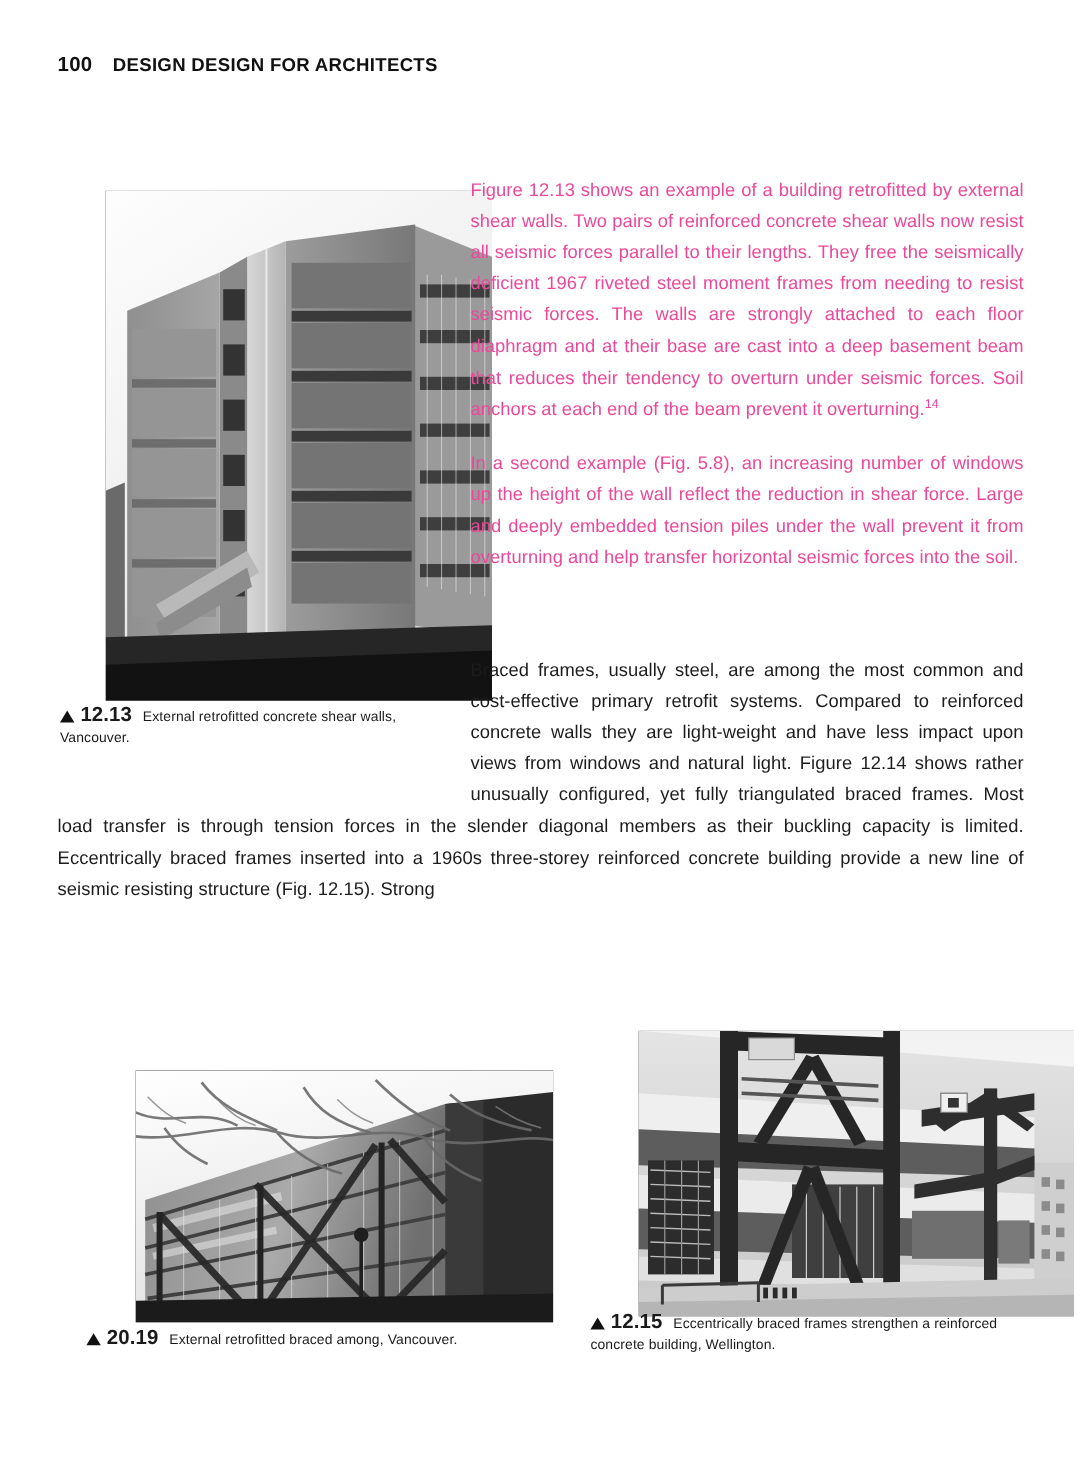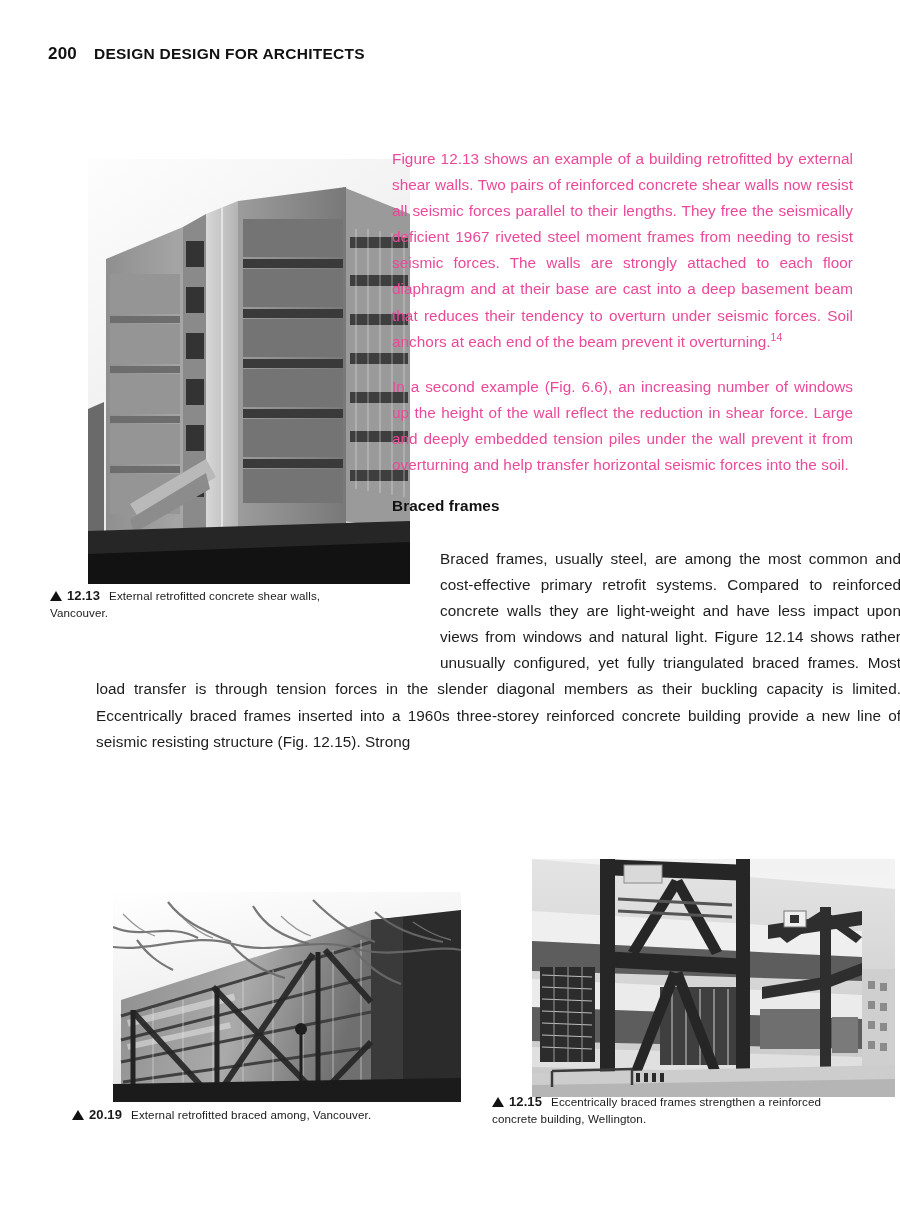--- a/index.html
+++ b/index.html
@@ -74,21 +74,20 @@
     font-size: 10.5px;
     vertical-align: super;
     line-height: 0;
   }
 
   
   .wrap-block {
     position: absolute;
     left: 48px; top: 546px;
     width: 805px;
-    margin-left: 48px;
   }
   .float-shape {
     float: left;
     width: 344px;
     height: 108px;
   }
   .wrap-p {
     font-size: 15.3px;
     line-height: 26.1px;
     text-align: justify;
@@ -111,21 +110,21 @@
     display: inline-block;
     width: 0; height: 0;
     border-left: 6.2px solid transparent;
     border-right: 6.2px solid transparent;
     border-bottom: 10.5px solid #111;
     margin-right: 5px;
     vertical-align: -1px;
   }
   .caption .fignum {
     font-weight: bold;
-    font-size: 13px;
+    font-size: 17px;
     margin-right: 9px;
   }
   .cap-1213 { left: 50px; top: 588px; width: 312px; }
   .cap-1214 { left: 72px; top: 1107px; width: 360px; }
   .cap-1215 { left: 492px; top: 1094px; width: 350px; }
 
   
   .fig-1214 {
     position: absolute;
     left: 73px; top: 876px;
@@ -142,21 +141,21 @@
     overflow: hidden;
     background: #6a6a6a;
   }
 
   .photo-svg { display: block; width: 100%; height: 100%; }
 </style>
 </head>
 <body>
 
 <div class="running-head">
-  <span class="folio">200</span>
+  <span class="folio">100</span>
   <span class="head-title">DESIGN DESIGN FOR ARCHITECTS</span>
 </div>
 
 <figure class="fig-1213">
   <svg class="photo-svg" viewBox="0 0 322 425" preserveAspectRatio="none">
     <defs>
       <linearGradient id="sky13" x1="0" y1="0" x2="0.5" y2="1">
         <stop offset="0%" stop-color="#fdfdfd"></stop>
         <stop offset="60%" stop-color="#efefef"></stop>
         <stop offset="100%" stop-color="#dcdcdc"></stop>
@@ -244,22 +243,21 @@
     <polygon points="42,345 118,300 128,318 54,364" fill="#b9b9b9"></polygon>
     <polygon points="42,360 118,314 122,330 46,374" fill="#8c8c8c"></polygon>
 
     <polygon points="0,372 322,362 322,425 0,425" fill="#262626"></polygon>
     <polygon points="0,395 322,383 322,425 0,425" fill="#121212"></polygon>
   </svg>
 </figure>
 
 <div class="col-right">
   <p class="body-p"><span>Figure 12.13 shows an example of a building retrofitted by external shear walls. Two pairs of reinforced concrete shear walls now resist all seismic forces parallel to their lengths. They free the seismically deficient 1967 riveted steel moment frames from needing to resist seismic forces. The walls are strongly attached to each floor diaphragm and at their base are cast into a deep basement beam that reduces their tendency to overturn under seismic forces. Soil anchors at each end of the beam prevent it overturning.</span><sup class="note">14</sup></p>
-  <p class="body-p">In a second example (Fig. 6.6), an increasing number of windows up the height of the wall reflect the reduction in shear force. Large and deeply embedded tension piles under the wall prevent it from overturning and help transfer horizontal seismic forces into the soil.</p>
-  <h2 class="sec-head">Braced frames</h2>
+  <p class="body-p">In a second example (Fig. 5.8), an increasing number of windows up the height of the wall reflect the reduction in shear force. Large and deeply embedded tension piles under the wall prevent it from overturning and help transfer horizontal seismic forces into the soil.</p>
 </div>
 
 <div class="wrap-block">
   <div class="float-shape"></div>
   <p class="wrap-p">Braced frames, usually steel, are among the most common and cost-effective primary retrofit systems. Compared to reinforced concrete walls they are light-weight and have less impact upon views from windows and natural light. Figure 12.14 shows rather unusually configured, yet fully triangulated braced frames. Most load transfer is through tension forces in the slender diagonal members as their buckling capacity is limited. Eccentrically braced frames inserted into a 1960s three-storey reinforced concrete building provide a new line of seismic resisting structure (Fig. 12.15). Strong</p>
 </div>
 
 <div class="caption cap-1213">
   <span class="tri"></span><span class="fignum">12.13</span><span>External retrofitted concrete shear walls, Vancouver.</span>
 </div>

